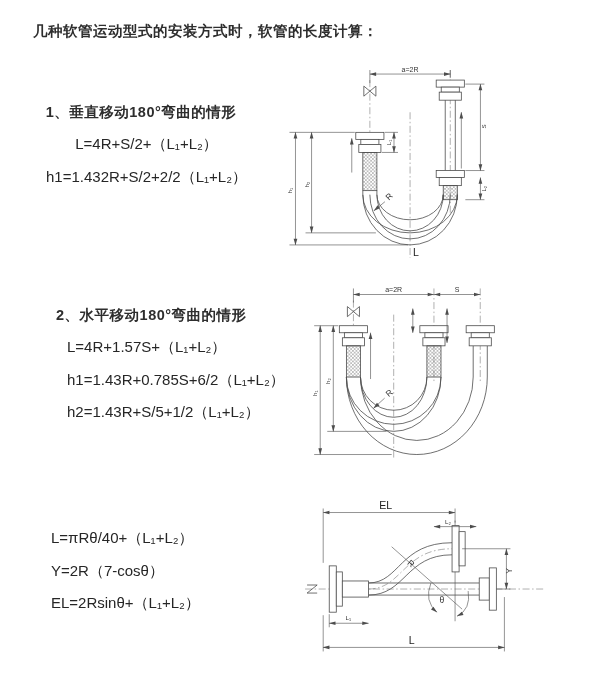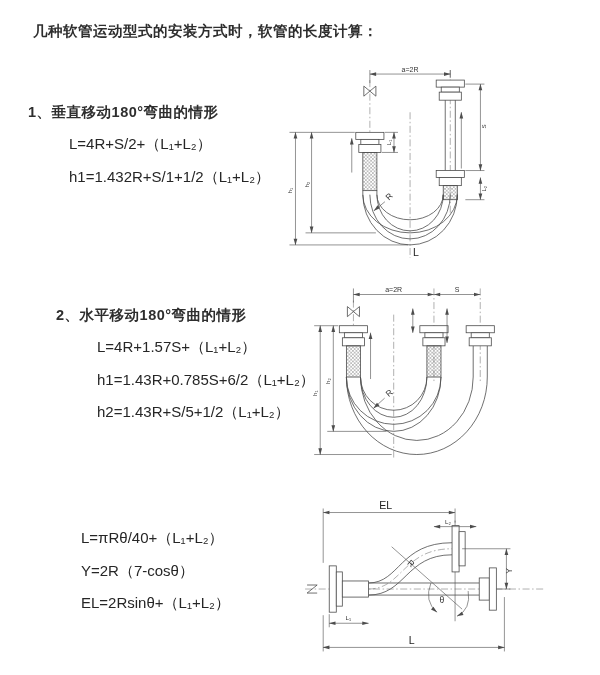--- a/index.html
+++ b/index.html
@@ -6,44 +6,44 @@
   body{
     width:600px;height:675px;position:relative;background:#ffffff;
     font-family:"Liberation Sans",sans-serif;color:#2b2b2b;overflow:hidden;
   }
   .page-title{
     position:absolute;left:33px;top:22px;font-size:14.5px;font-weight:bold;
     letter-spacing:0.5px;color:#2e2e2e;
   }
   .text-block{position:absolute;}
   .sec-heading{font-size:14.5px;font-weight:bold;color:#2e2e2e;letter-spacing:0.5px;}
-  .formulas{margin-left:41px;margin-top:6px;}
+  .formulas{margin-left:11px;margin-top:6px;}
   .formula{font-size:15px;line-height:32.5px;white-space:nowrap;color:#262626;}
   .diagram{position:absolute;}
   
   .ln{stroke:#4d4d4d;stroke-width:0.8;fill:none;}
   .fl{stroke:#4d4d4d;stroke-width:0.8;fill:#ffffff;}
   .dim{stroke:#4d4d4d;stroke-width:0.6;fill:none;}
   .cl{stroke:#6f6f6f;stroke-width:0.55;stroke-dasharray:7 2.5 1.5 2.5;fill:none;}
   .braid{fill:url(#braidPat);stroke:#4d4d4d;stroke-width:0.8;}
   .dlab{font-family:"Liberation Sans",sans-serif;font-size:7px;fill:#333;}
   .dlab-s{font-family:"Liberation Sans",sans-serif;font-size:6.2px;fill:#333;}
   .dlab-b{font-family:"Liberation Sans",sans-serif;font-size:10.5px;fill:#222;}
   .dlab-m{font-family:"Liberation Sans",sans-serif;font-size:8.5px;fill:#333;}
 </style>
 </head>
 <body>
 
 <div class="page-title">几种软管运动型式的安装方式时，软管的长度计算：</div>
 
-<div class="text-block" style="left:28px;top:103px;">
+<div class="text-block" style="left:35px;top:103px;text-align:center;">
   <div class="sec-heading">1、垂直移动180°弯曲的情形</div>
   <div class="formulas">
     <div class="formula">L=4R+S/2+（L₁+L₂）</div>
-    <div class="formula">h1=1.432R+S/1+1/2（L₁+L₂）</div>
+    <div class="formula">h1=1.432R+S/2+2/2（L₁+L₂）</div>
   </div>
 </div>
 
 <svg class="diagram" style="left:281px;top:64px;" width="232" height="196" viewBox="0 0 230 195">
   <defs>
     <marker id="arw" viewBox="0 0 8 8" refX="7.6" refY="4" markerWidth="7" markerHeight="7" markerUnits="userSpaceOnUse" orient="auto-start-reverse">
       <path d="M8,4 L0.5,1.9 L0.5,6.1 Z" fill="#4d4d4d"></path>
     </marker>
     <pattern id="braidPat" width="3.5" height="3.5" patternUnits="userSpaceOnUse">
       <path d="M0,3.5 L3.5,0 M0,0 L3.5,3.5" stroke="#8b8b8b" stroke-width="0.5"></path>

